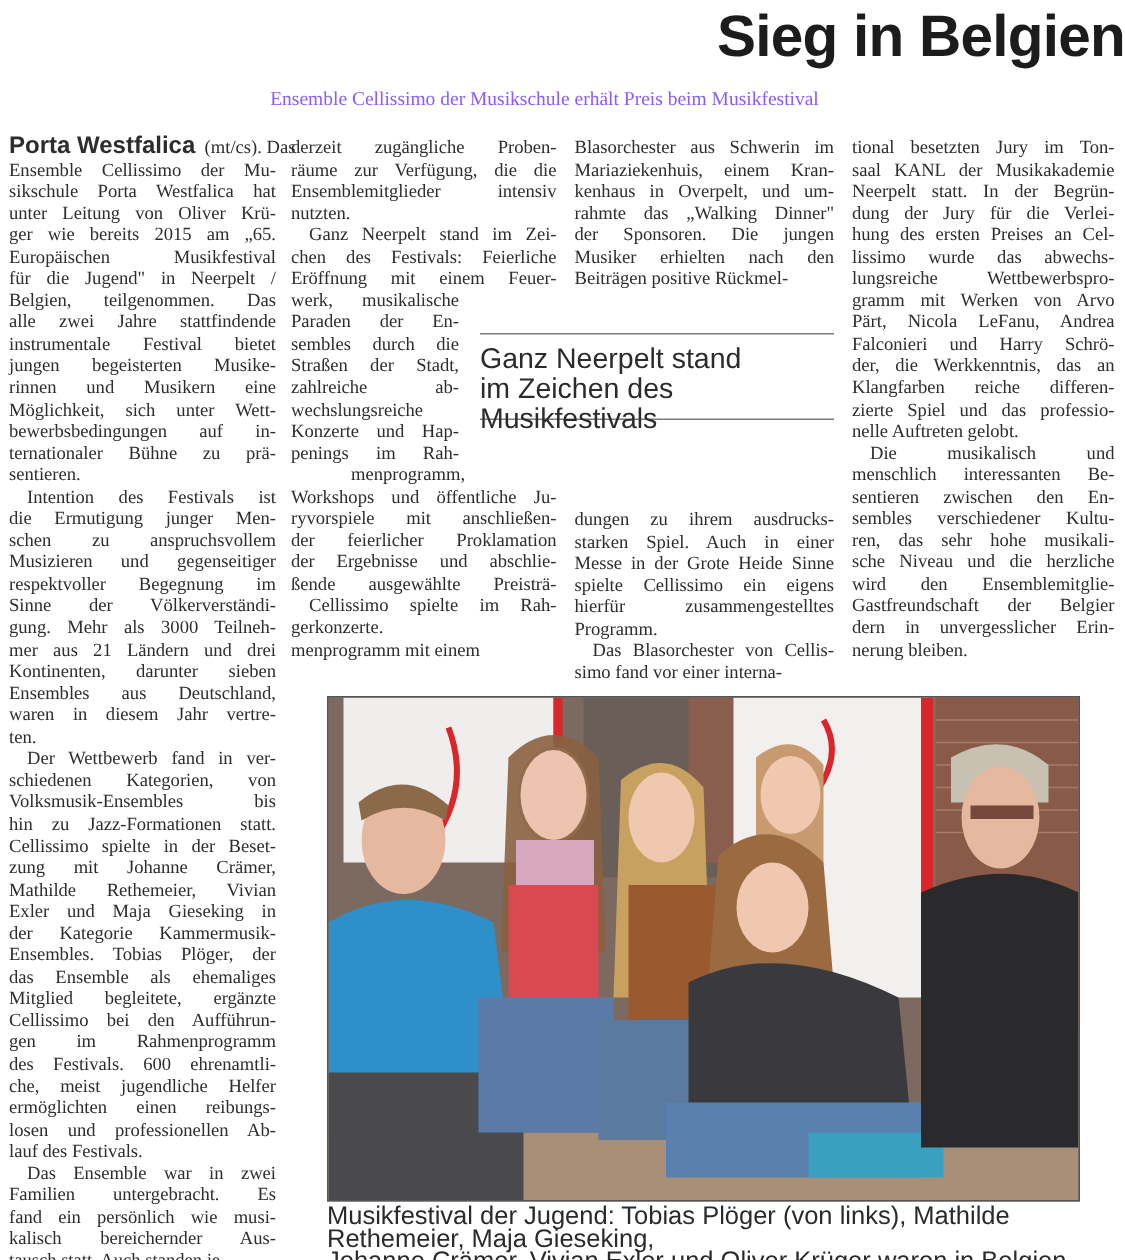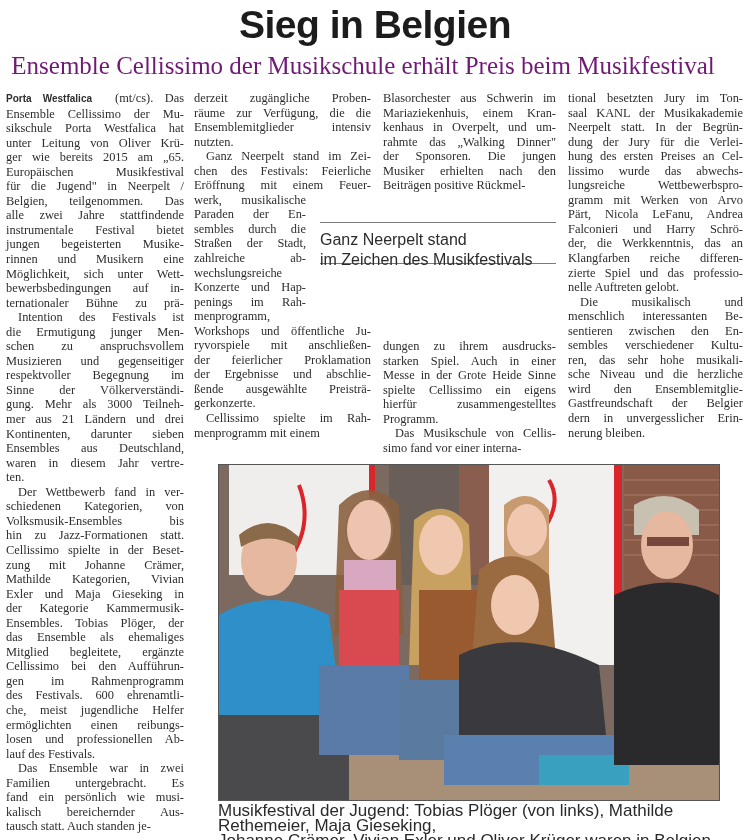--- a/index.html
+++ b/index.html
@@ -2,47 +2,47 @@
 <html><head>
 <meta charset="utf-8">
 <style>
   html, body { margin: 0; padding: 0; background: #ffffff; }
   body {
     width: 750px; height: 840px; position: relative; overflow: hidden;
     font-family: "DejaVu Serif", "Liberation Serif", serif;
     color: #2a2a2a;
   }
   .headline {
-    position: absolute; left: 0; top: 2px; width: 750px; text-align: center;
+    position: absolute; left: 0; top: 2px; width: 750px; text-align: right;
     font-family: "Liberation Sans", "DejaVu Sans", sans-serif;
     font-weight: bold; font-size: 39px; letter-spacing: -0.5px; color: #1c1c1c;
     line-height: 46px;
   }
   .subhead {
     position: absolute; left: 0; top: 54px; width: 726px; text-align: center;
     font-family: "Liberation Serif", "DejaVu Serif", serif;
-    font-size: 25px; color: #701a75; line-height: 24px;
+    font-size: 13px; color: #8b5cf6; line-height: 24px;
   }
   .col {
     position: absolute; font-family: "Liberation Serif", "DejaVu Serif", serif;
     font-size: 12.4px; line-height: 14.55px; color: #2d2d2d;
   }
   .line { display: block; white-space: nowrap; text-align: justify; text-align-last: justify; }
   .line.last { text-align-last: left; }
   .line.ind { padding-left: 12px; }
-  .dateline { font-family: "Liberation Sans", "DejaVu Sans", sans-serif; font-weight: bold; font-size: 10px; }
+  .dateline { font-family: "Liberation Sans", "DejaVu Sans", sans-serif; font-weight: bold; font-size: 16px; }
   .c1 { left: 6px; top: 91px; width: 178px; }
   .c2 { left: 194px; top: 91px; width: 177px; }
   .c3 { left: 383px; top: 91px; width: 173px; }
   .c4 { left: 568px; top: 91px; width: 175px; }
   .pullquote {
-    position: absolute; left: 320px; top: 222px; width: 236px; height: 42px;
+    position: absolute; left: 320px; top: 222px; width: 236px; height: 58px;
     border-top: 1.5px solid #7a7a7a; border-bottom: 1.5px solid #7a7a7a;
     font-family: "Liberation Sans", "DejaVu Sans", sans-serif;
-    font-size: 16px; line-height: 20px; color: #2b2b2b;
+    font-size: 19px; line-height: 20px; color: #2b2b2b;
     padding-top: 7px; box-sizing: border-box; padding-left: 0;
   }
   .photo {
     position: absolute; left: 218px; top: 464px; width: 500px; height: 335px;
     border: 1px solid #555; overflow: hidden; background: #8a7a70;
   }
   .caption {
     position: absolute; left: 218px; top: 803px; width: 500px;
     font-family: "Liberation Sans", "DejaVu Sans", sans-serif;
     font-size: 17px; line-height: 15px; color: #2a2a2a;
@@ -64,39 +64,40 @@
     <span class="line">Europäischen Musikfestival</span>
     <span class="line">für die Jugend" in Neerpelt /</span>
     <span class="line">Belgien, teilgenommen. Das</span>
     <span class="line">alle zwei Jahre stattfindende</span>
     <span class="line">instrumentale Festival bietet</span>
     <span class="line">jungen begeisterten Musike-</span>
     <span class="line">rinnen und Musikern eine</span>
     <span class="line">Möglichkeit, sich unter Wett-</span>
     <span class="line">bewerbsbedingungen auf in-</span>
     <span class="line">ternationaler Bühne zu prä-</span>
+    <span class="line last">sentieren.</span>
     <span class="line ind">Intention des Festivals ist</span>
     <span class="line">die Ermutigung junger Men-</span>
     <span class="line">schen zu anspruchsvollem</span>
     <span class="line">Musizieren und gegenseitiger</span>
     <span class="line">respektvoller Begegnung im</span>
     <span class="line">Sinne der Völkerverständi-</span>
     <span class="line">gung. Mehr als 3000 Teilneh-</span>
     <span class="line">mer aus 21 Ländern und drei</span>
     <span class="line">Kontinenten, darunter sieben</span>
     <span class="line">Ensembles aus Deutschland,</span>
     <span class="line">waren in diesem Jahr vertre-</span>
     <span class="line last">ten.</span>
     <span class="line ind">Der Wettbewerb fand in ver-</span>
     <span class="line">schiedenen Kategorien, von</span>
     <span class="line">Volksmusik-Ensembles bis</span>
     <span class="line">hin zu Jazz-Formationen statt.</span>
     <span class="line">Cellissimo spielte in der Beset-</span>
     <span class="line">zung mit Johanne Crämer,</span>
-    <span class="line">Mathilde Kategorien, Vivian</span>
+    <span class="line">Mathilde Rethemeier, Vivian</span>
     <span class="line">Exler und Maja Gieseking in</span>
     <span class="line">der Kategorie Kammermusik-</span>
     <span class="line">Ensembles. Tobias Plöger, der</span>
     <span class="line">das Ensemble als ehemaliges</span>
     <span class="line">Mitglied begleitete, ergänzte</span>
     <span class="line">Cellissimo bei den Aufführun-</span>
     <span class="line">gen im Rahmenprogramm</span>
     <span class="line">des Festivals. 600 ehrenamtli-</span>
     <span class="line">che, meist jugendliche Helfer</span>
     <span class="line">ermöglichten einen reibungs-</span>
@@ -118,28 +119,28 @@
     <span class="line">chen des Festivals: Feierliche</span>
     <span class="line">Eröffnung mit einem Feuer-</span>
     <span class="line" style="width: 112px;">werk, musikalische</span>
     <span class="line" style="width: 112px;">Paraden der En-</span>
     <span class="line" style="width: 112px;">sembles durch die</span>
     <span class="line" style="width: 112px;">Straßen der Stadt,</span>
     <span class="line" style="width: 112px;">zahlreiche ab-</span>
     <span class="line" style="width: 112px;">wechslungsreiche</span>
     <span class="line" style="width: 112px;">Konzerte und Hap-</span>
     <span class="line" style="width: 112px;">penings im Rah-</span>
-    <span class="line" style="width: 112px;">menprogramm,</span>
+    <span class="line" style="width: 112px; margin-left: 40px;">menprogramm,</span>
     <span class="line">Workshops und öffentliche Ju-</span>
     <span class="line">ryvorspiele mit anschließen-</span>
     <span class="line">der feierlicher Proklamation</span>
     <span class="line">der Ergebnisse und abschlie-</span>
     <span class="line">ßende ausgewählte Preisträ-</span>
+    <span class="line ind">Cellissimo spielte im Rah-</span>
     <span class="line last">gerkonzerte.</span>
-    <span class="line ind">Cellissimo spielte im Rah-</span>
     <span class="line last">menprogramm mit einem</span>
   </div>
 
 <div class="pullquote">
   <div>Ganz Neerpelt stand</div>
   <div>im Zeichen des Musikfestivals</div>
 </div>
 
 <div class="col c3" id="col3a">
     <span class="line">Blasorchester aus Schwerin im</span>
@@ -150,21 +151,21 @@
     <span class="line">Musiker erhielten nach den</span>
     <span class="line last">Beiträgen positive Rückmel-</span>
   </div>
 <div class="col c3" style="top:339px" id="col3b">
     <span class="line">dungen zu ihrem ausdrucks-</span>
     <span class="line">starken Spiel. Auch in einer</span>
     <span class="line">Messe in der Grote Heide Sinne</span>
     <span class="line">spielte Cellissimo ein eigens</span>
     <span class="line">hierfür zusammengestelltes</span>
     <span class="line last">Programm.</span>
-    <span class="line ind">Das Musikschule von Cellis-</span>
+    <span class="line ind">Das Blasorchester von Cellis-</span>
     <span class="line last">simo fand vor einer interna-</span>
   </div>
 
 <div class="col c4" id="col4">
     <span class="line">tional besetzten Jury im Ton-</span>
     <span class="line">saal KANL der Musikakademie</span>
     <span class="line">Neerpelt statt. In der Begrün-</span>
     <span class="line">dung der Jury für die Verlei-</span>
     <span class="line">hung des ersten Preises an Cel-</span>
     <span class="line">lissimo wurde das abwechs-</span>

